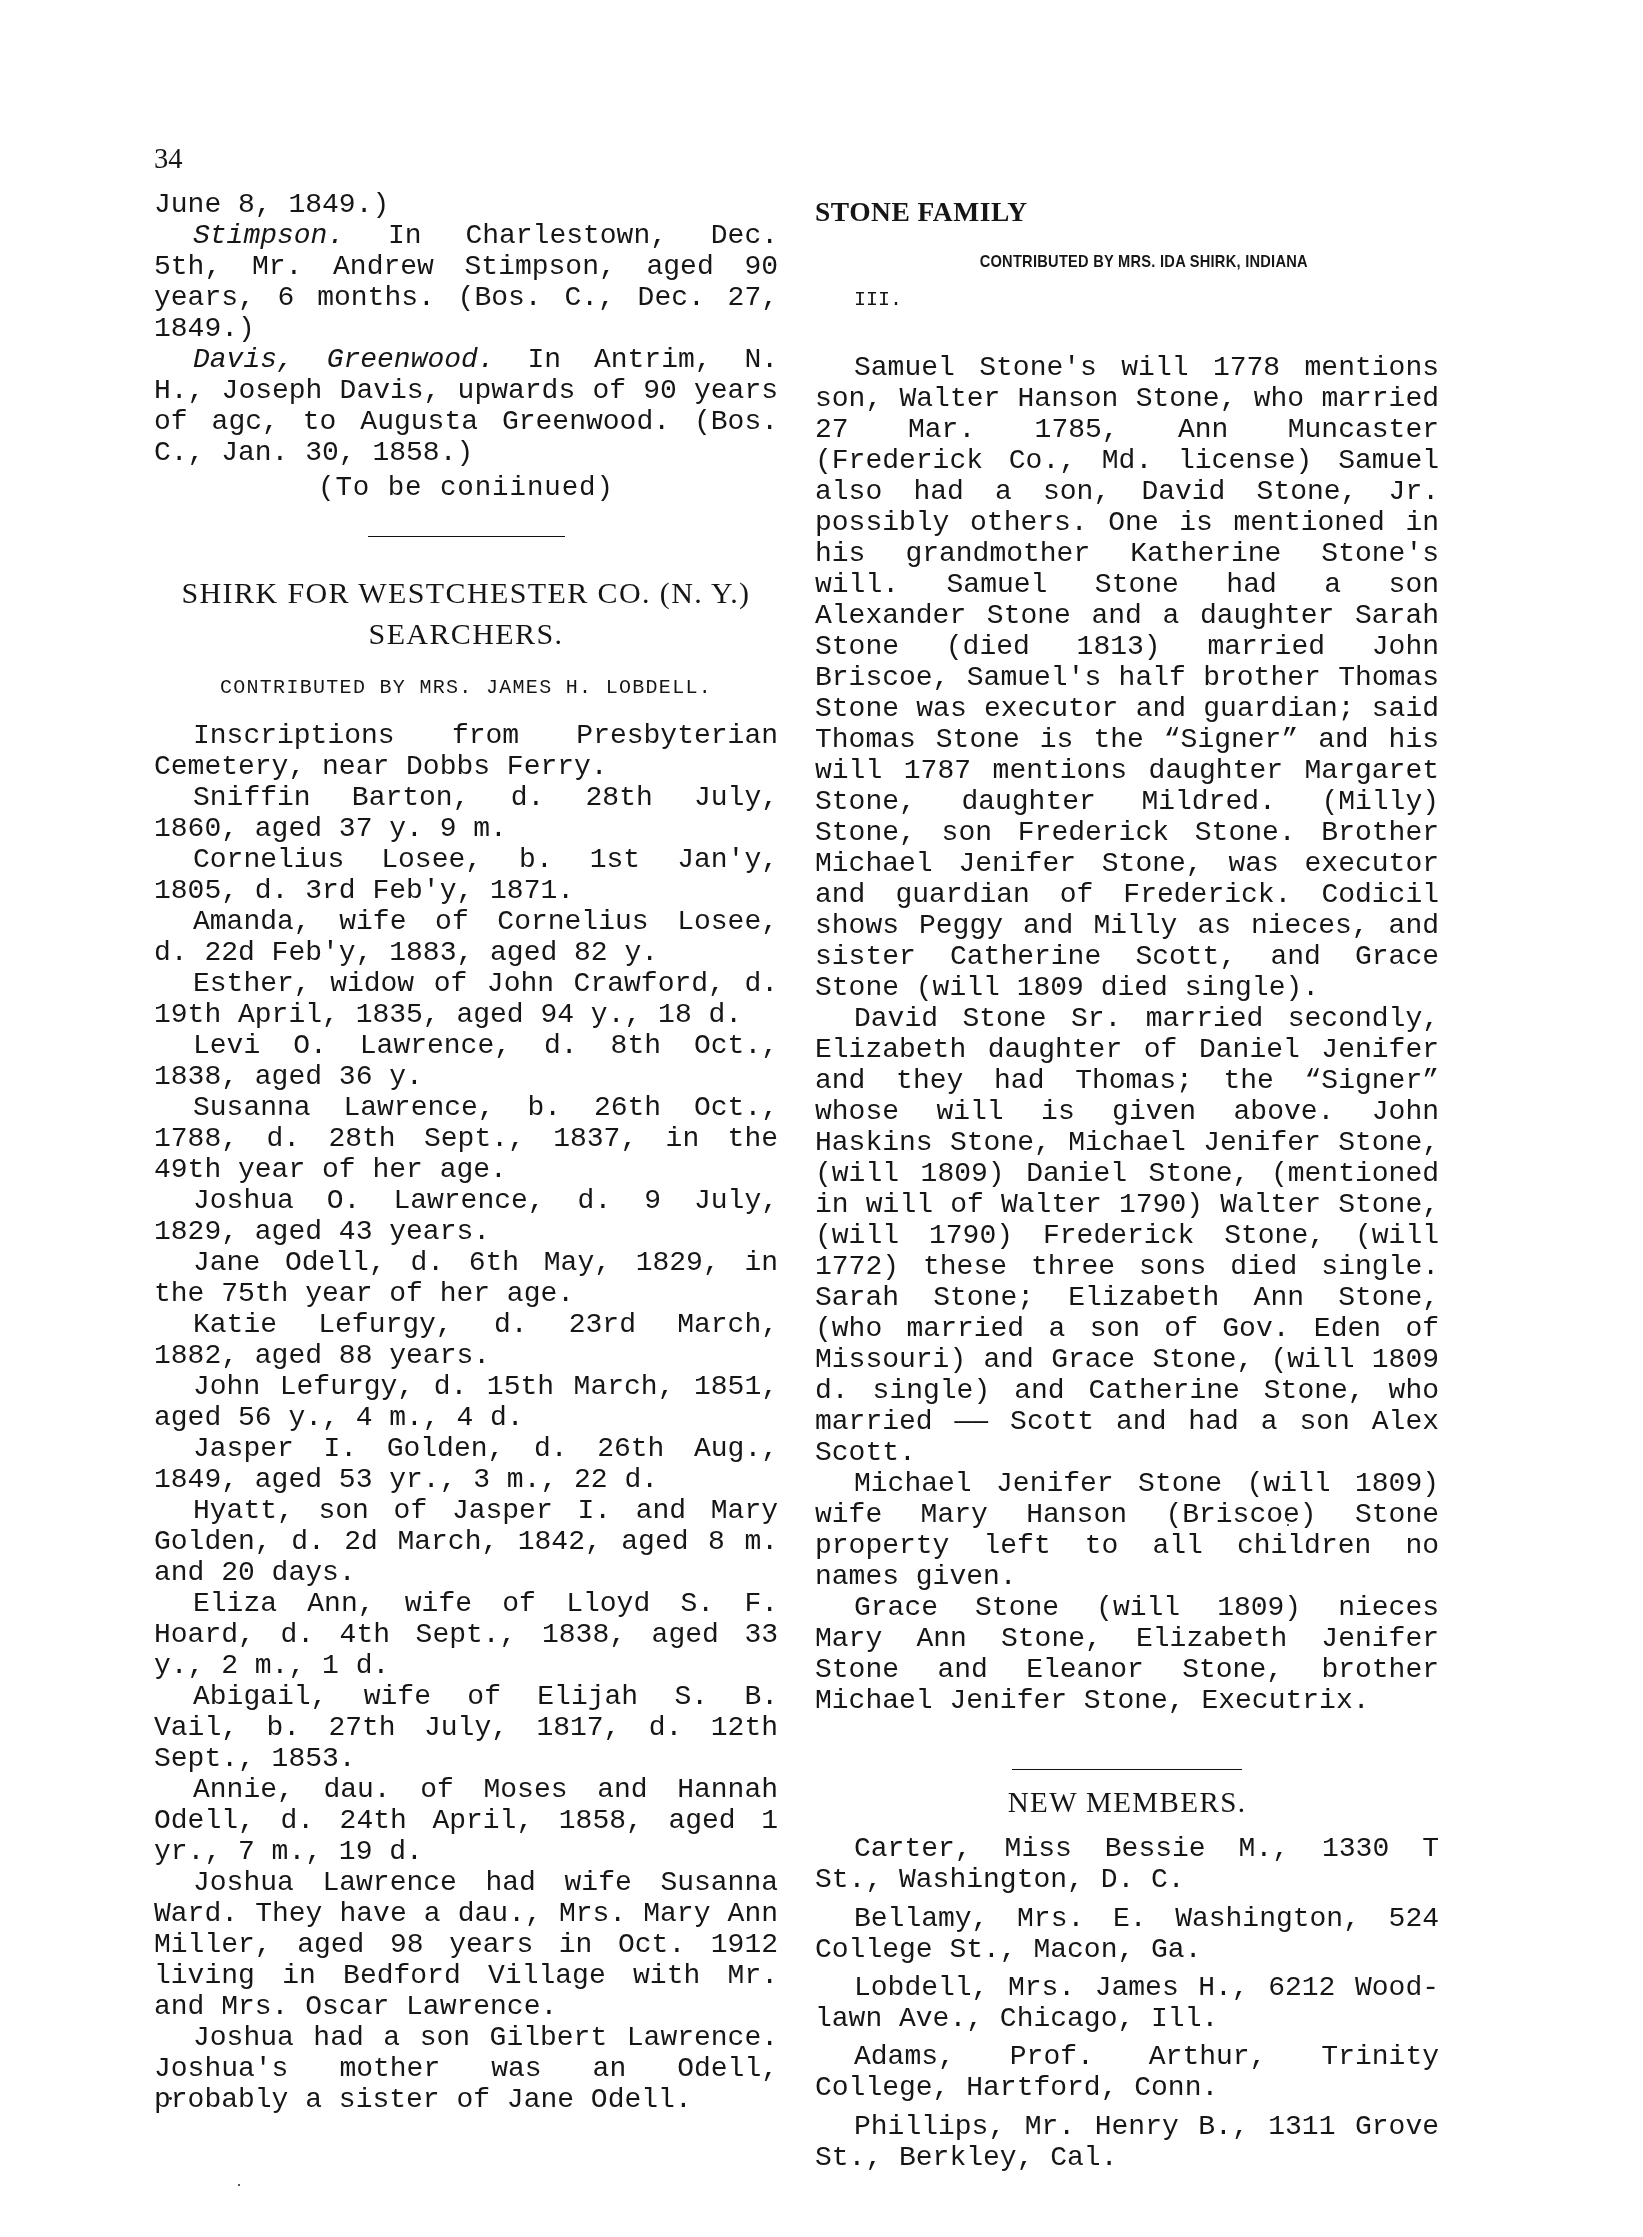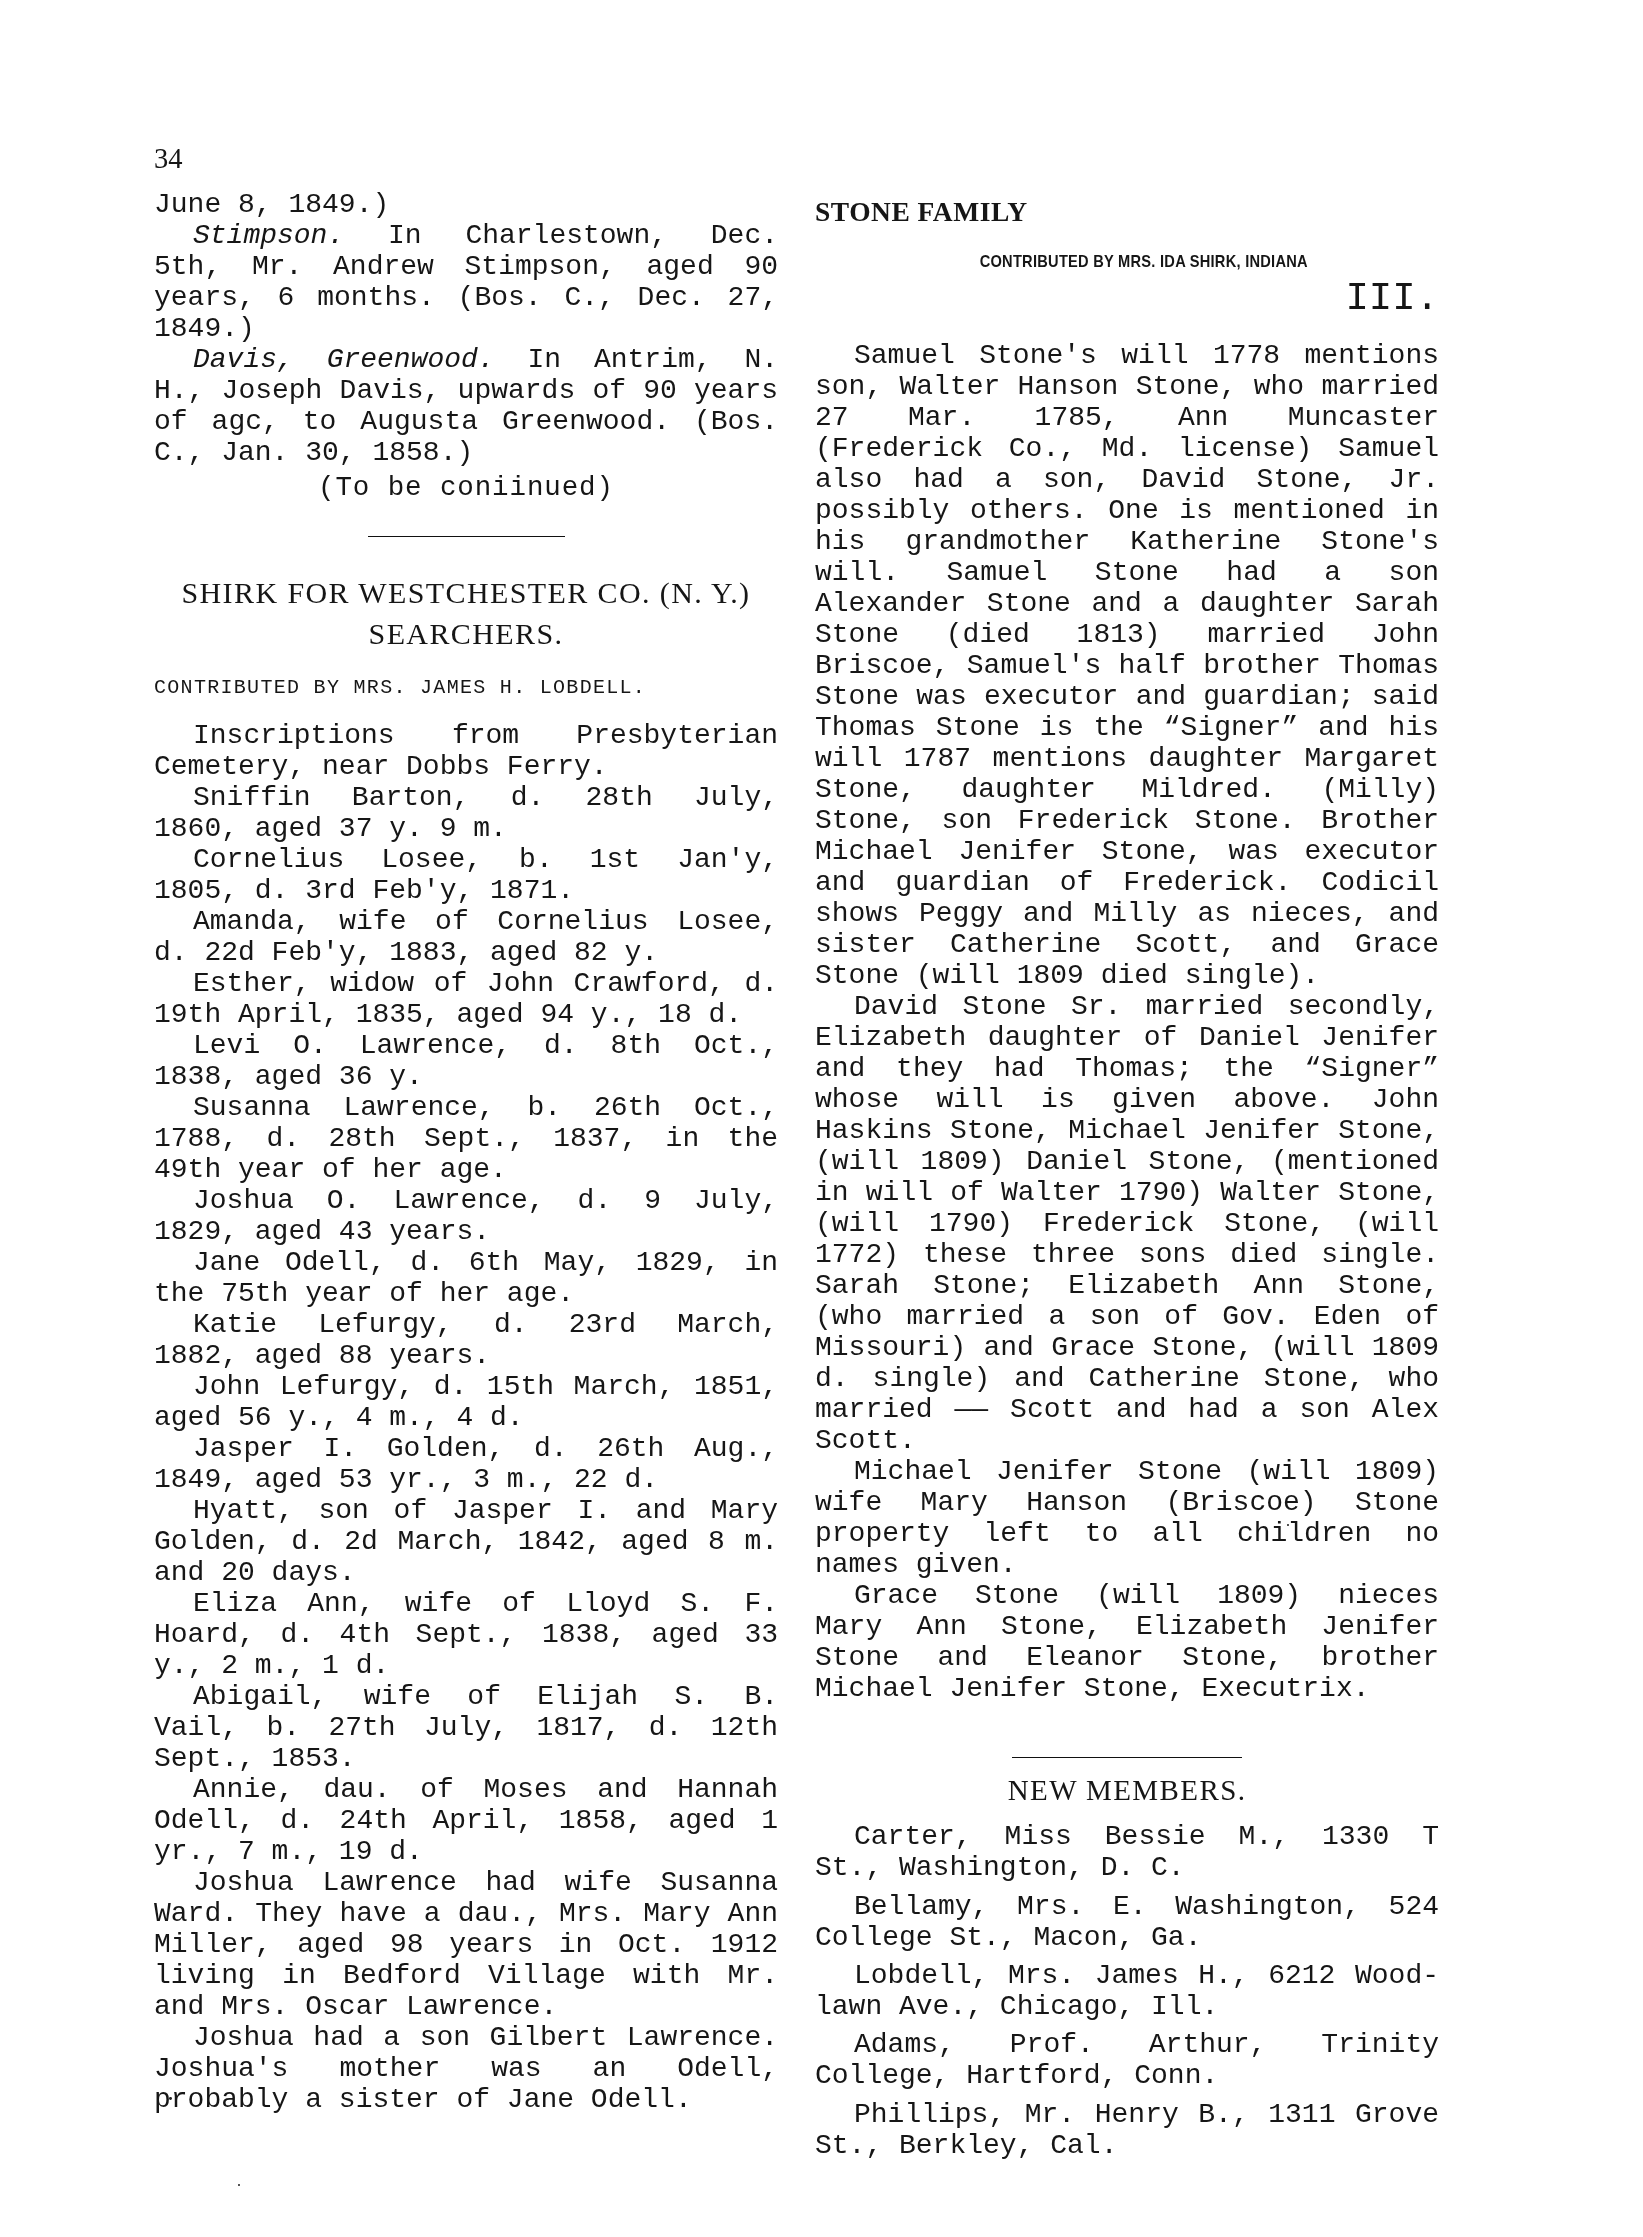--- a/index.html
+++ b/index.html
@@ -12,24 +12,24 @@
     .col-left { left: 154px; }
     .col-right { left: 815px; top: 187px; }
     p { margin: 0; text-align: justify; text-indent: 39px; hyphens: manual; font-family: Liberation Mono, monospace; }
     p.noindent { text-indent: 0; }
     .it { font-style: italic; }
     .center { text-align: center; text-indent: 0; }
     .cont { font-size: 27.5px; letter-spacing: 0.9px; margin-top: 3.7px; }
     .rule { height: 0; border-top: 1.8px solid #111; margin-left: auto; margin-right: auto; }
     .rule-left { width: 197px; margin-top: 33px; margin-bottom: 35px; }
     .h-section { font-size: 30px; line-height: 41px; letter-spacing: 1.4px; text-align: center; text-indent: 0; margin: 0; font-weight: normal; }
-    .contrib-left { font-size: 20px; letter-spacing: 1.3px; text-indent: 0; margin-top: 18.4px; margin-bottom: 16.5px; }
+    .contrib-left { font-size: 20px; letter-spacing: 1.3px; text-align: center; text-indent: 0; margin-top: 18.4px; margin-bottom: 16.5px; }
     .h-stone { font-size: 27.5px; font-weight: bold; letter-spacing: 0.5px; margin: 5.5px 0 0 0; line-height: 37px; }
     .contrib-right { font-size: 17px; font-weight: bold; text-align: center; letter-spacing: 0.3px; margin-top: 20px; line-height: 24px; font-family: "Liberation Sans", "DejaVu Sans", sans-serif; transform: scaleX(0.86); }
-    .roman { font-size: 39px; text-align: right; margin-top: 9.2px; margin-bottom: 24px; line-height: 33px; }
+    .roman { font-size: 20px; text-align: left; margin-top: 9.2px; margin-bottom: 36px; line-height: 33px; }
     .rule-right { width: 230px; margin-top: 53px; margin-bottom: 14.7px; }
     .h-members { font-size: 29px; letter-spacing: 1.4px; text-align: center; margin: 0 0 12px 0; line-height: 37px; font-weight: normal; }
     .member { margin-bottom: 7.3px; }
     .speck { position: absolute; width: 2.8px; height: 2.8px; background: #222; border-radius: 50%; }
   </style>
 </head>
 <body>
 
 <div class="page-number">34</div>
 

